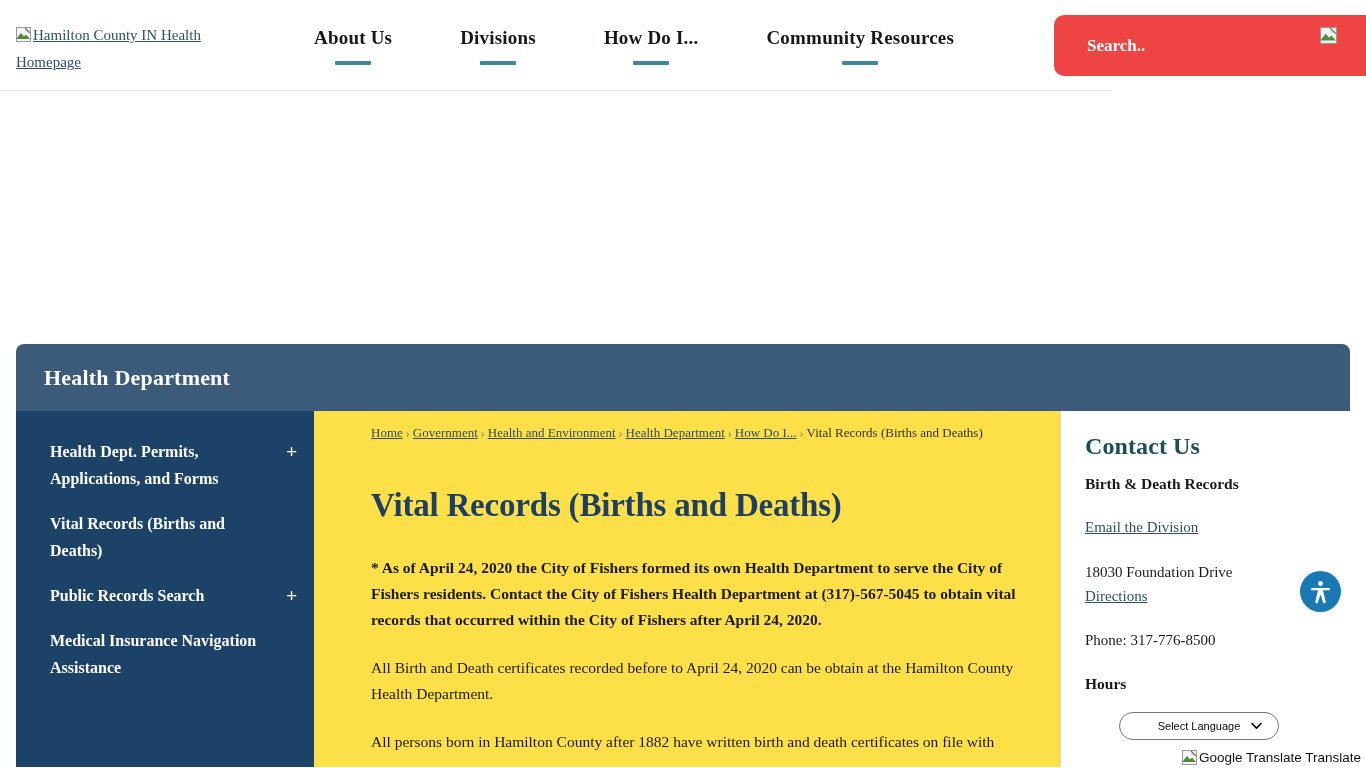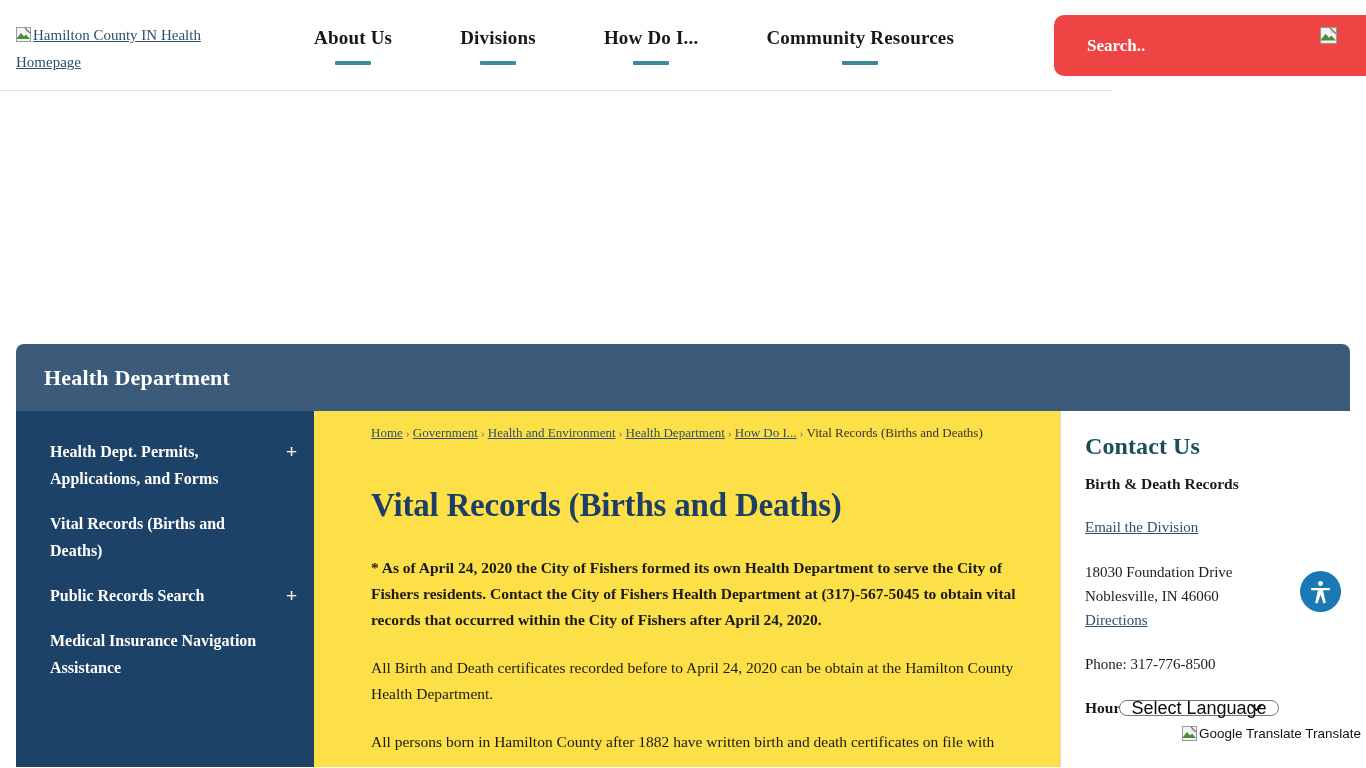--- a/index.html
+++ b/index.html
@@ -282,32 +282,33 @@
     justify-content: center;
   }
 
   
   .gtranslate {
     position: absolute;
     left: 1119px; top: 700px;
     z-index: 50;
   }
   .gt-select {
-    width: 160px; height: 16px;
+    width: 160px; height: 28px;
     background: #ffffff;
     border: 1px solid #767676;
     border-radius: 14px;
     display: flex;
     align-items: center;
     justify-content: center;
     font-family: "Liberation Sans", sans-serif;
-    font-size: 18px;
+    font-size: 11px;
     color: #0a0a0a;
     position: relative;
     cursor: pointer;
+    margin-top: 12px;
   }
   .gt-chevron {
     position: absolute;
     right: 16px; top: 50%;
     transform: translateY(-50%);
     font-size: 10px;
     color: #111111;
   }
   .gt-credit {
     margin-top: 10px;
@@ -409,21 +410,20 @@
     <p class="para">All persons born in Hamilton County after 1882 have written birth and death certificates on file with</p>
 
   </main>
 
   <aside class="contact-col">
     <h2 class="contact-heading">Contact Us</h2>
     <div class="contact-subheading">Birth &amp; Death Records</div>
     <a class="contact-link">Email the Division</a>
     <div class="contact-addr">
       <div>18030 Foundation Drive</div>
-      <div>Noblesville, IN 46060</div>
       <a class="contact-directions">Directions</a>
     </div>
     <div class="contact-phone">Phone: 317-776-8500</div>
     <div class="contact-hours">Hours</div>
   </aside>
 
 </div>
 
 <div class="a11y-btn">
   <svg width="29" height="29" viewBox="0 0 24 24" aria-hidden="true">

